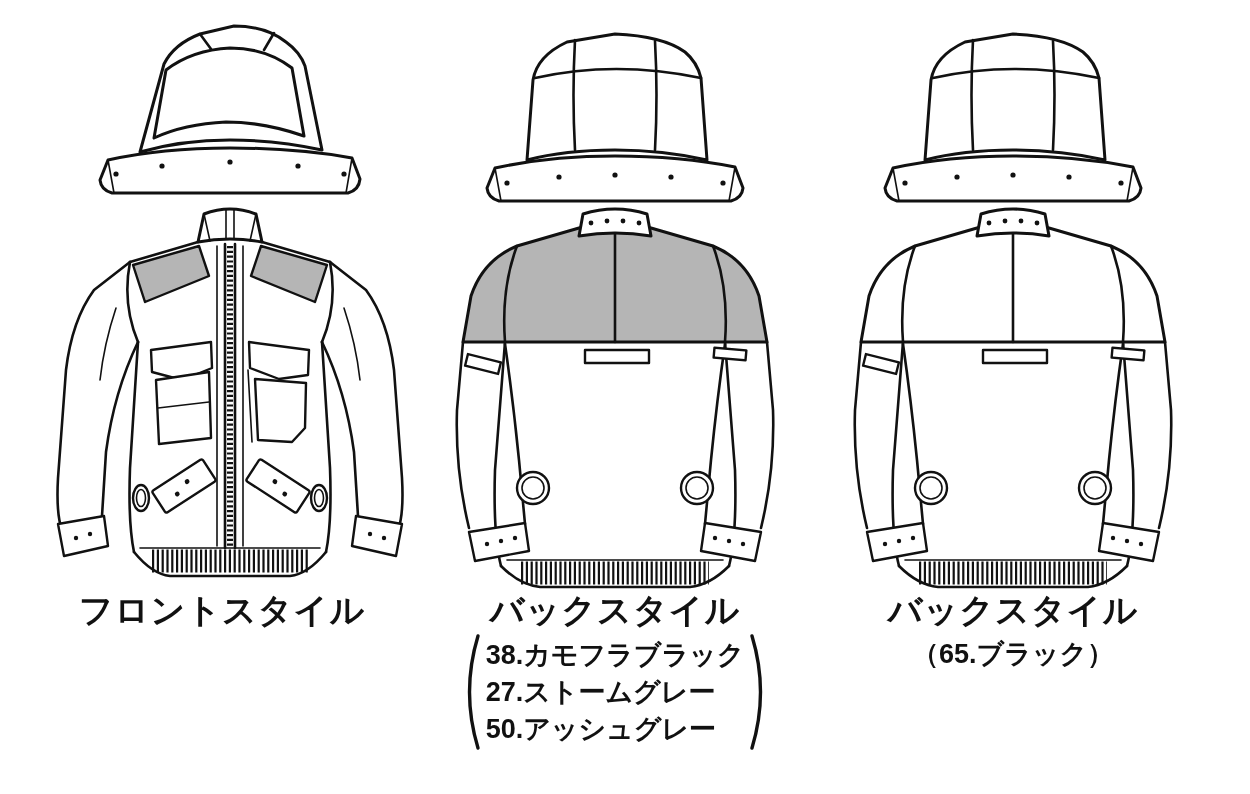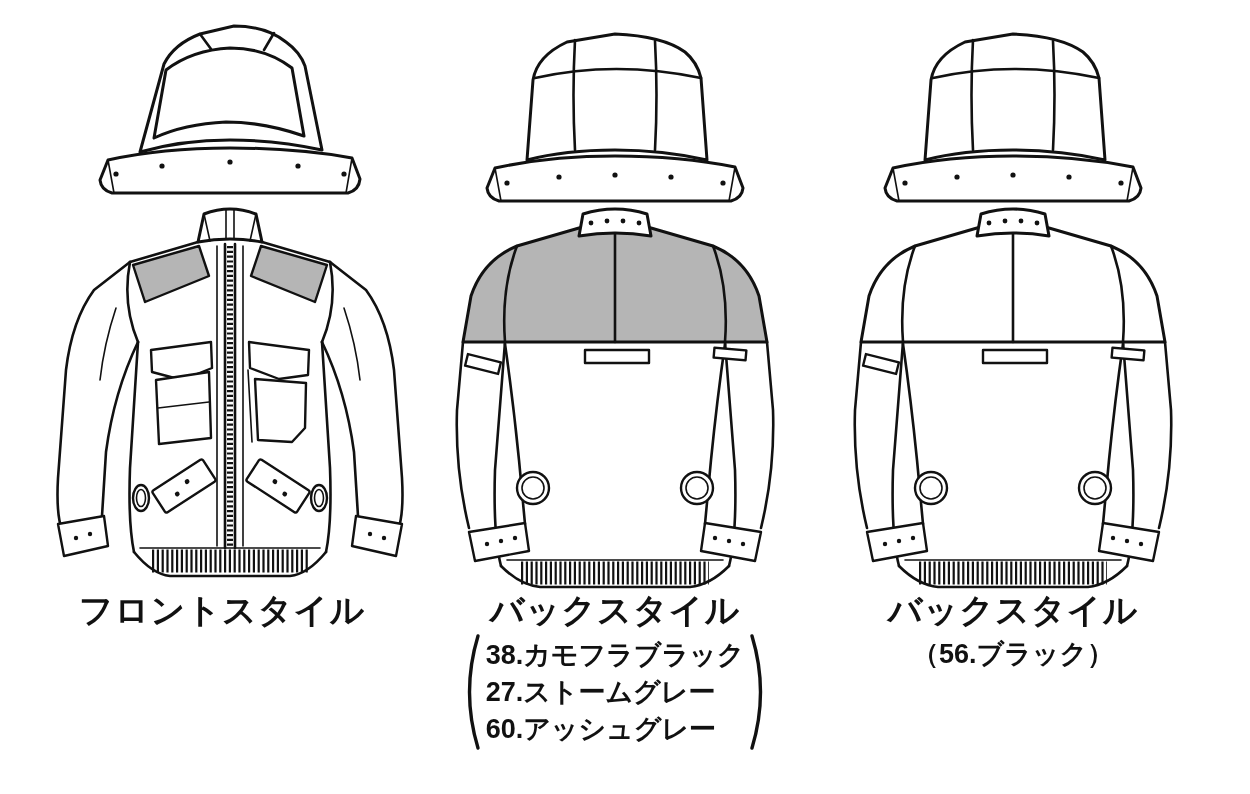--- a/index.html
+++ b/index.html
@@ -213,23 +213,23 @@
 
   <div class="caption" style="left:425px;top:592px;width:380px;">バックスタイル</div>
 
   <div class="color-list-wrap" style="left:425px;top:630px;width:380px;height:124px;">
     <svg class="paren" width="24" height="120" viewBox="0 0 24 120">
       <path d="M20,4 Q3,60 20,116" fill="none" stroke="#111" stroke-width="3.4" stroke-linecap="round"></path>
     </svg>
     <div class="color-list">
       <div>38.カモフラブラック</div>
       <div>27.ストームグレー</div>
-      <div>60.アッシュグレー</div>
+      <div>50.アッシュグレー</div>
     </div>
     <svg class="paren" width="24" height="120" viewBox="0 0 24 120">
       <path d="M4,4 Q21,60 4,116" fill="none" stroke="#111" stroke-width="3.4" stroke-linecap="round"></path>
     </svg>
   </div>
 
   <div class="caption" style="left:823px;top:592px;width:380px;">バックスタイル</div>
-  <div class="color-note" style="left:823px;top:636px;width:380px;">（56.ブラック）</div>
+  <div class="color-note" style="left:823px;top:636px;width:380px;">（65.ブラック）</div>
 
 </div>
 
 </body></html>

